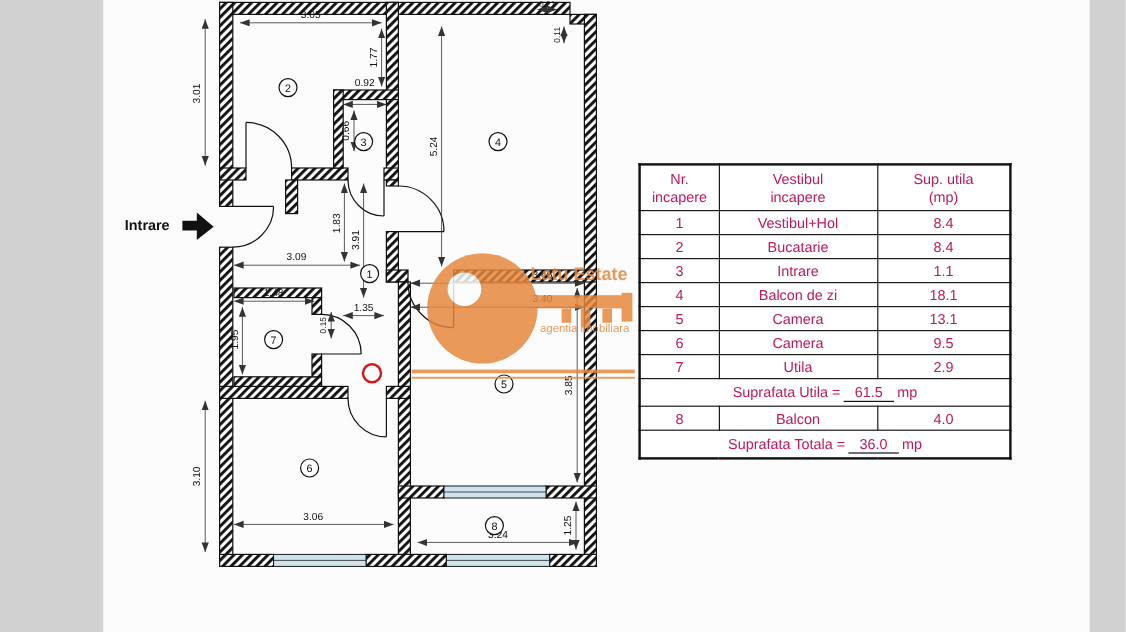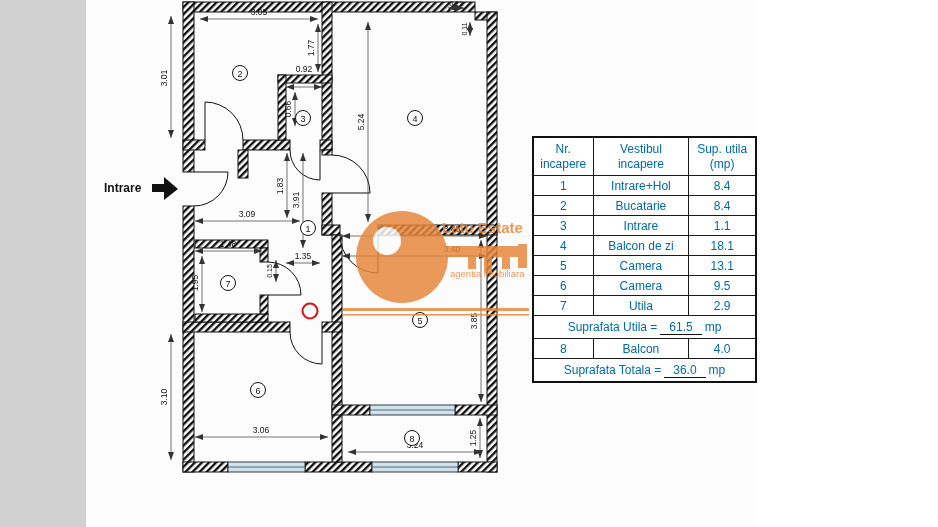--- a/index.html
+++ b/index.html
@@ -1,37 +1,37 @@
 <!DOCTYPE html>
 <html style="--watermark: #e6873b; --window: #cfe3ee; --marker: #d41616;"><head>
 <meta charset="utf-8">
 <style>
   html,body{margin:0;padding:0;}
   body{font-family:"Liberation Sans",sans-serif;}
-  #root{position:relative;width:757px;height:527px;background:#d2d1d2;overflow:hidden;}
+  #root{position:relative;width:938px;height:527px;background:#d2d1d2;overflow:hidden;}
   #paper{position:absolute;left:86px;top:0;width:822px;height:527px;background:#fcfcfc;}
   #plan{position:absolute;left:90px;top:0;}
 
   svg text{font-family:"Liberation Sans",sans-serif;fill:#111;}
   .wall{fill:url(#hatch);stroke:#111;stroke-width:1;}
   .win{fill:var(--window,#cfe3ee);stroke:#111;stroke-width:0.8;}
   .winline{stroke:#111;stroke-width:0.6;}
   .door{stroke:#111;stroke-width:1;fill:none;}
   .dimline{stroke:#3a3a3a;stroke-width:0.7;}
   .dim{font-size:8.5px;}
   .dim.tiny{font-size:7px;}
   .rc{fill:#fff;stroke:#111;stroke-width:1;}
   .rn{font-size:9px;text-anchor:middle;}
   .entrance-label{font-size:12px;font-weight:bold;}
   .wm{fill:var(--watermark,#e6873b);}
   .wm-title{font-size:15px;font-weight:bold;fill:var(--watermark,#e6873b);}
   .wm-sub{font-size:9.5px;fill:var(--watermark,#e6873b);}
   .marker-circle{stroke:var(--marker,#d41616);stroke-width:2;fill:none;}
 
-  .area-table{position:absolute;left:532px;top:136px;border-collapse:collapse;background:#fff;border:2px solid #111;color:#0369a1;}
+  .area-table{position:absolute;left:532px;top:136px;border-collapse:collapse;background:#fff;border:2px solid #111;color:#be185d;}
   .area-table th,.area-table td{border:1px solid #1a1a1a;text-align:center;font-weight:normal;font-size:12px;padding:0 4px;}
   .area-table th{height:37px;line-height:1.25;}
   .area-table td{height:19px;}
   .area-table td.merged{height:22px;}
   .col-nr{width:66px;}
   .col-name{width:132px;}
   .col-area{width:111px;}
   .uline{display:inline-block;border-bottom:1px solid #111;padding:0 9px;margin:0 3px;}
 </style>
 </head>
@@ -240,21 +240,21 @@
         <col class="col-area">
     </colgroup>
     <tbody>
       <tr>
         <th><span>Nr.</span><br><span>incapere</span></th>
         <th><span>Vestibul</span><br><span>incapere</span></th>
         <th><span>Sup. utila</span><br><span>(mp)</span></th>
       </tr>
       <tr>
         <td>1</td>
-        <td>Intrare+Hol</td>
+        <td>Vestibul+Hol</td>
         <td>8.4</td>
       </tr>
       <tr>
         <td>2</td>
         <td>Bucatarie</td>
         <td>8.4</td>
       </tr>
       <tr>
         <td>3</td>
         <td>Intrare</td>

